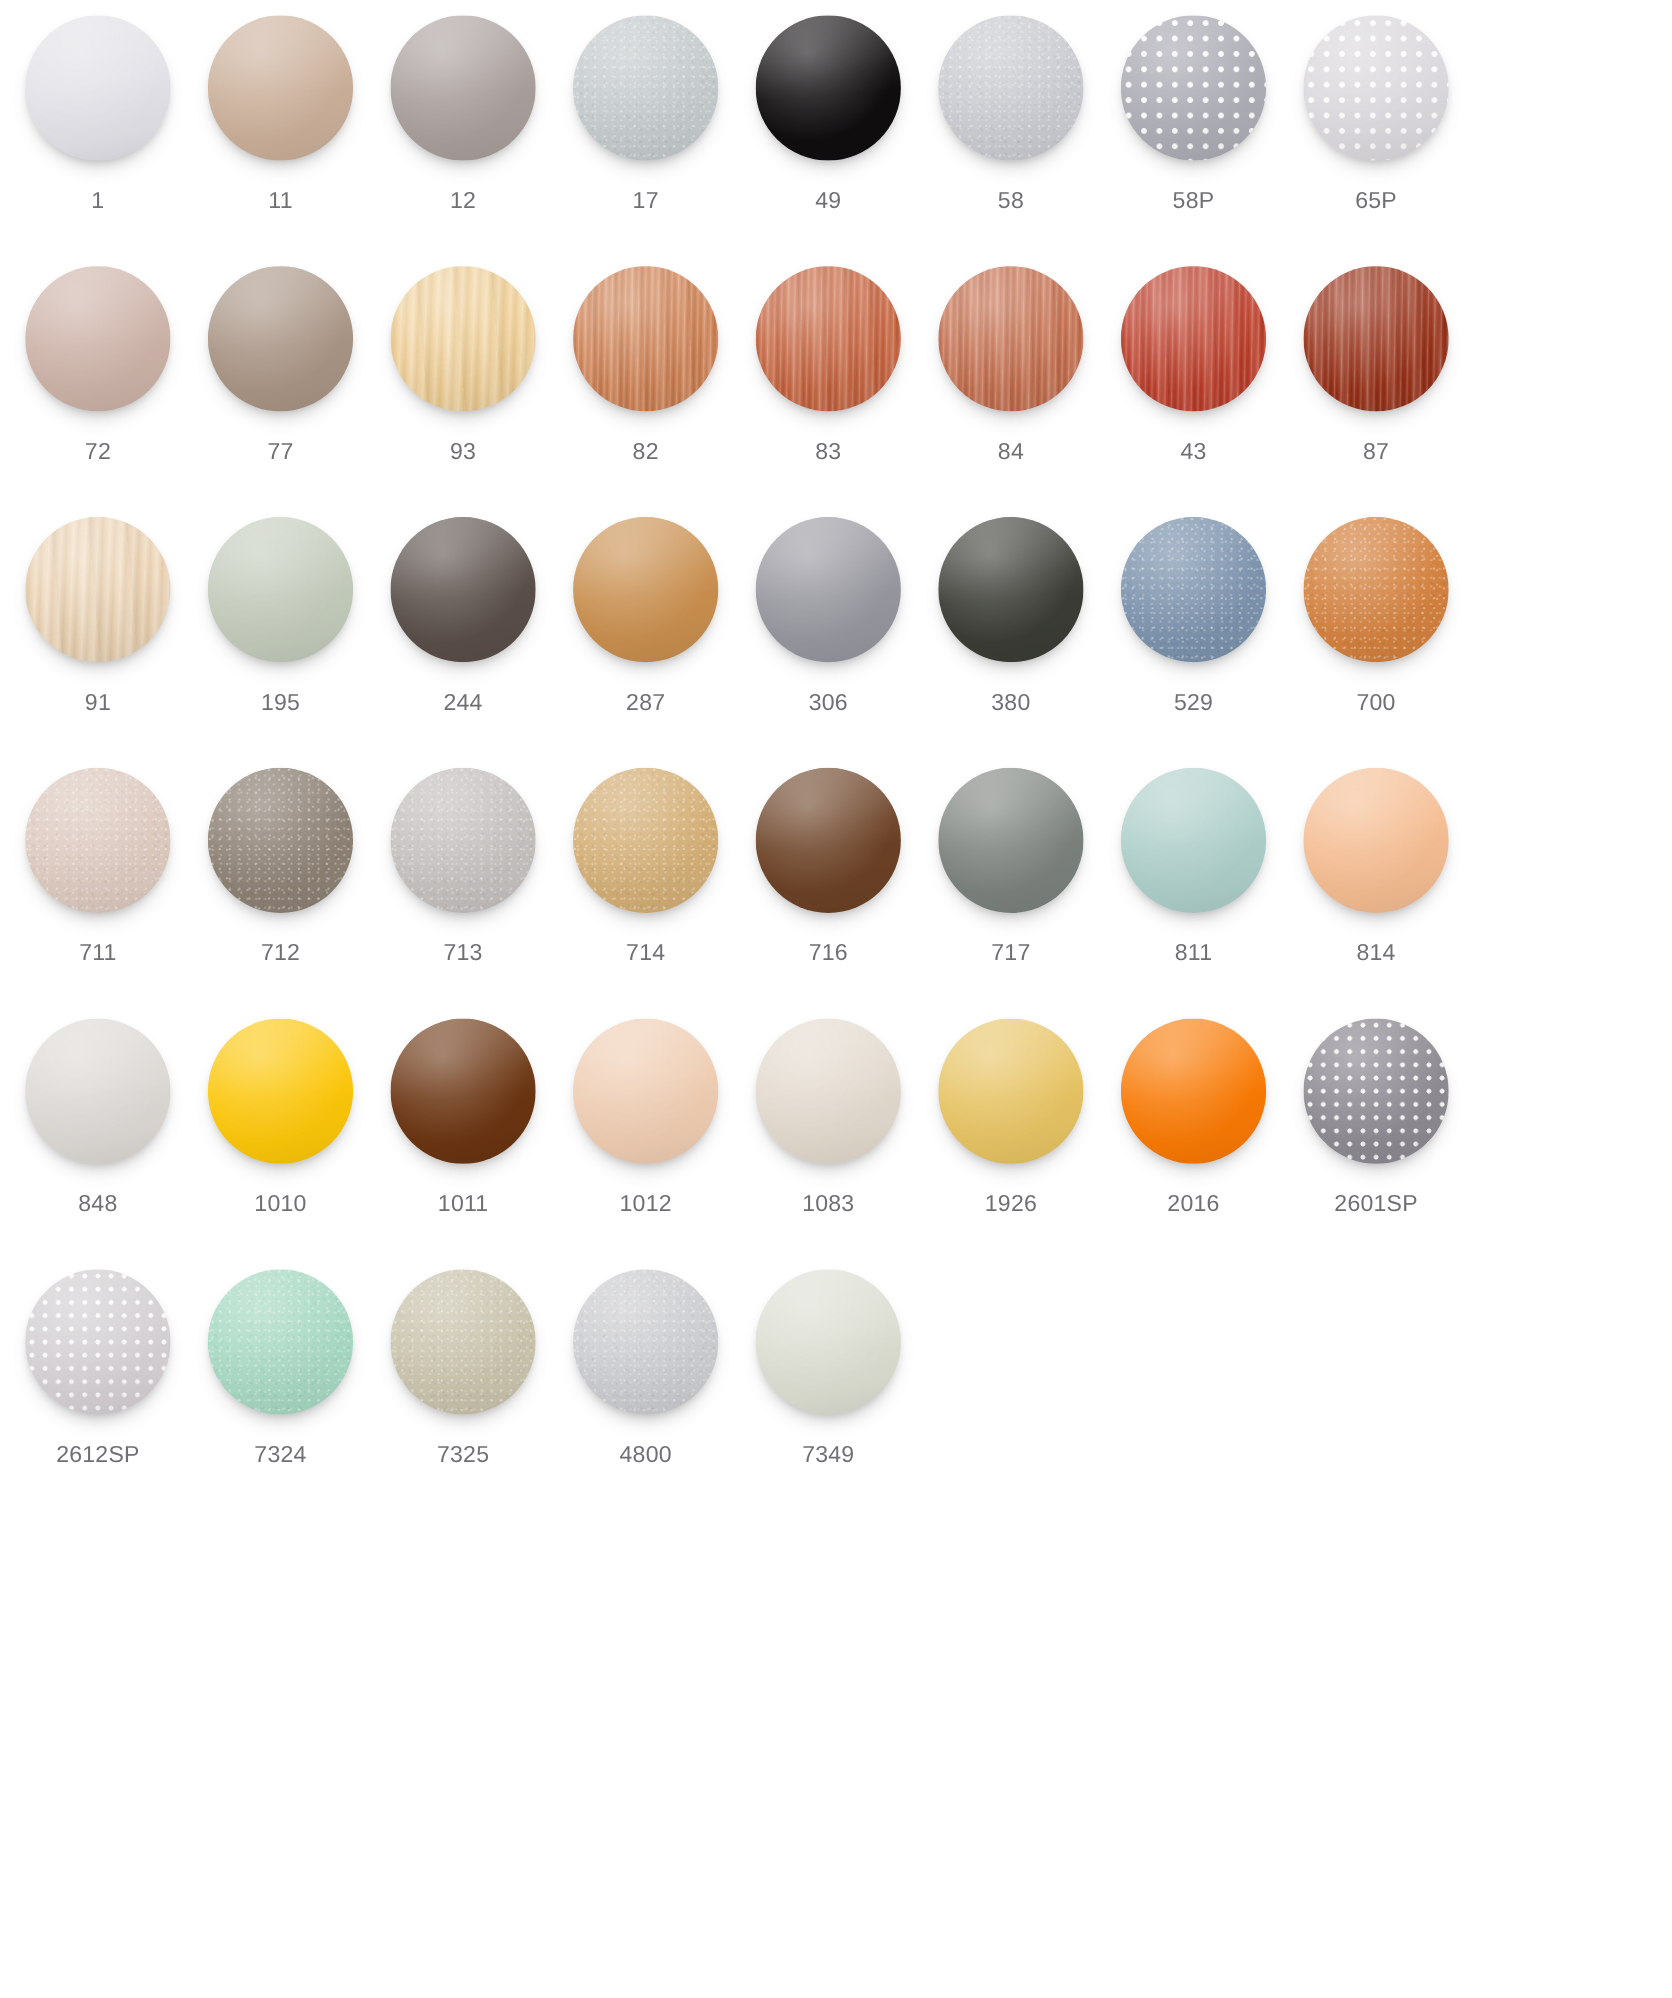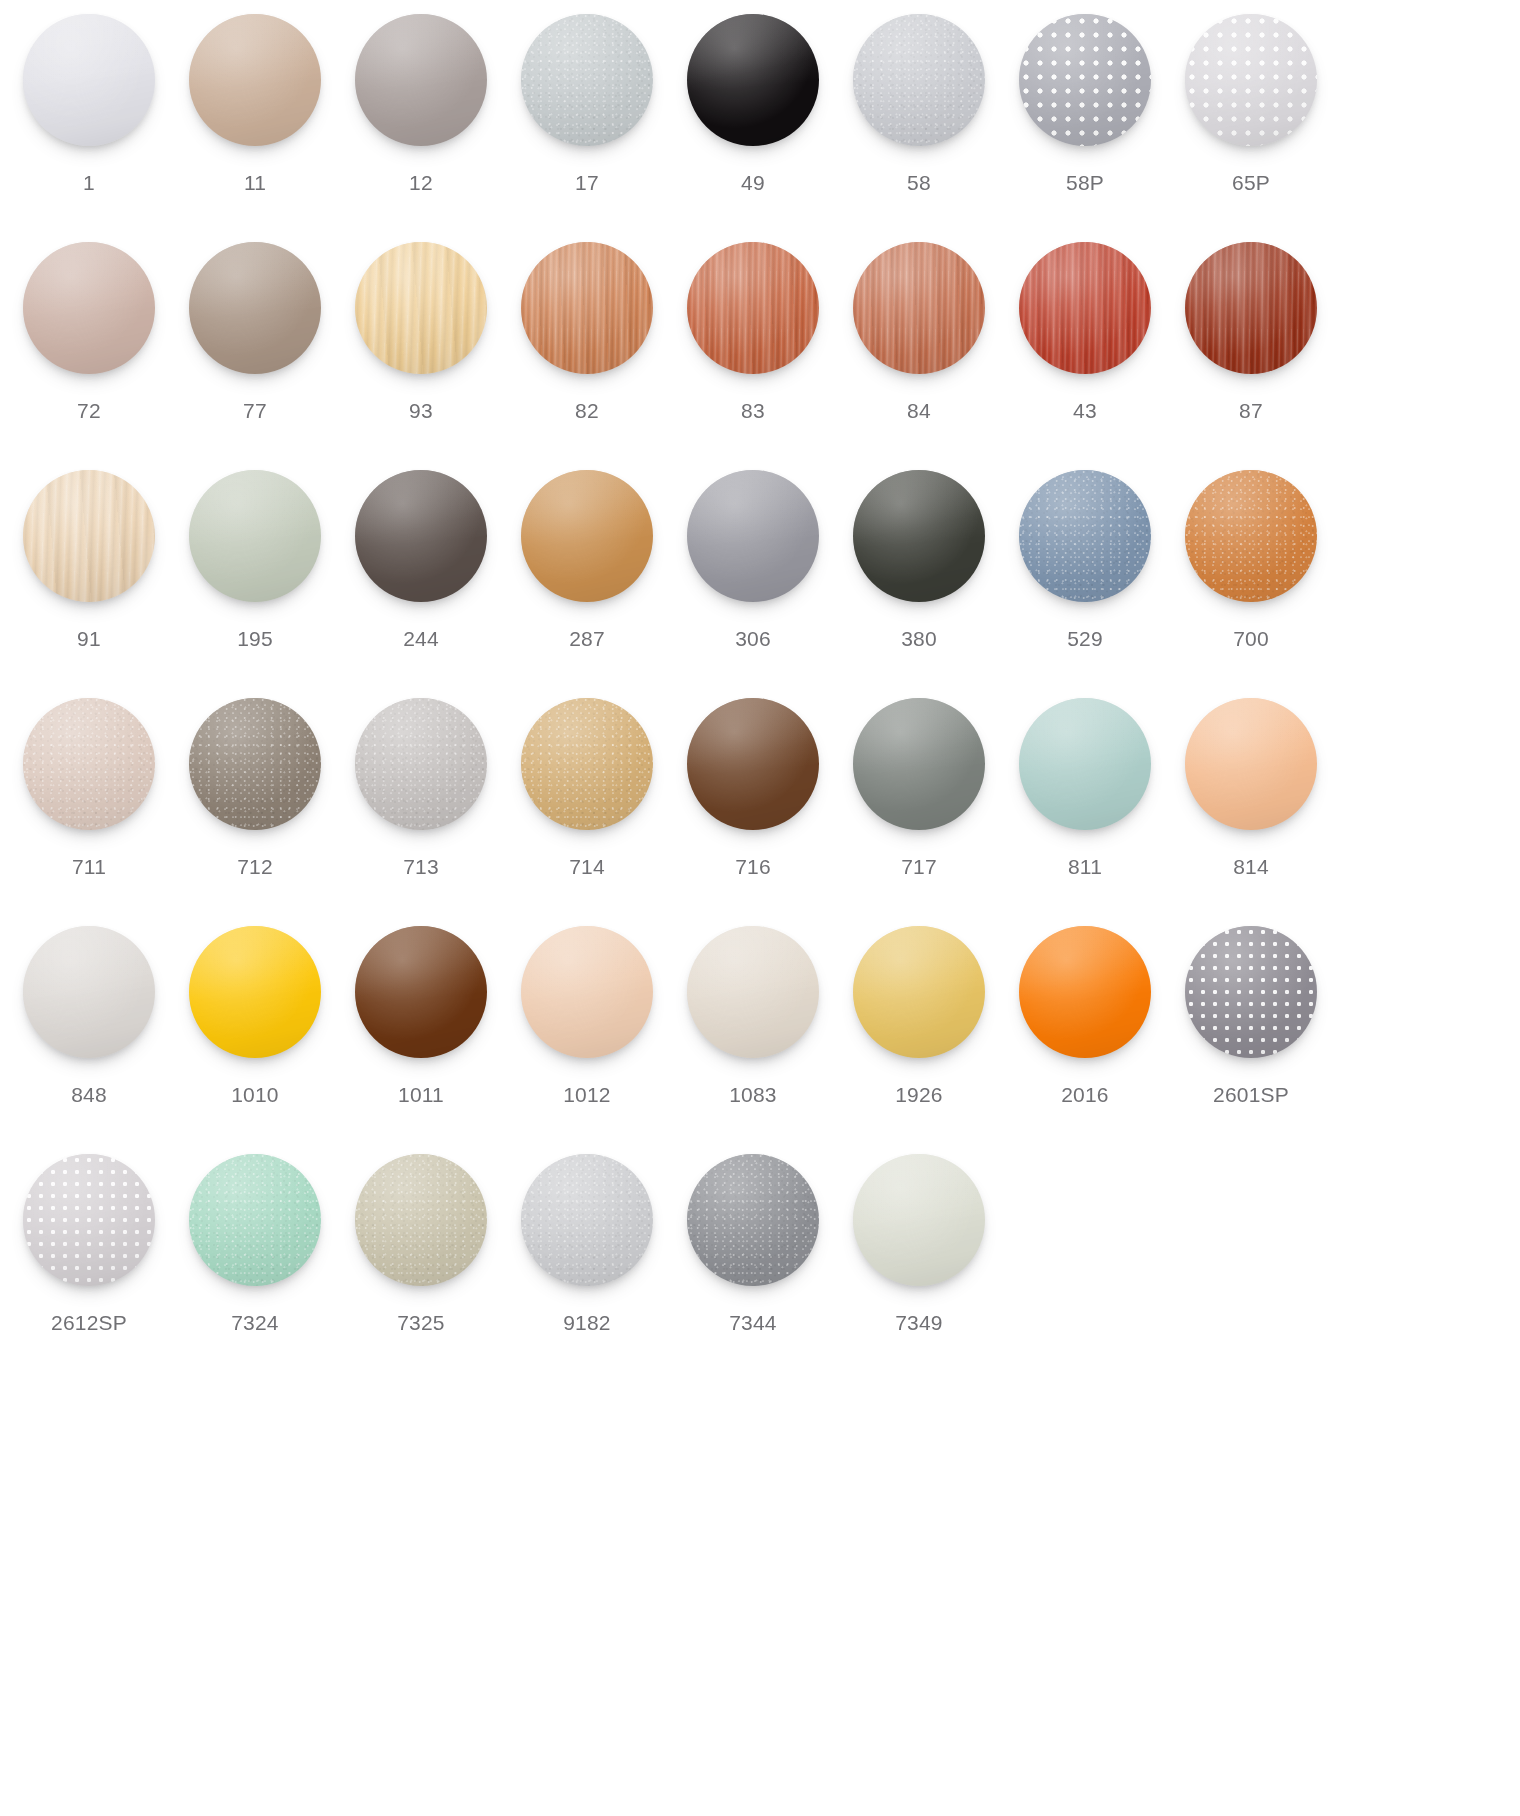--- a/index.html
+++ b/index.html
@@ -408,27 +408,21 @@
     <div class="swatch-cell">
       <div class="swatch-disc-wrap">
         <div class="swatch-disc tex-fabric" style="background-color: rgb(203, 197, 174);"></div>
       </div>
       <div class="swatch-label">7325</div>
     </div>
     <div class="swatch-cell">
       <div class="swatch-disc-wrap">
         <div class="swatch-disc tex-fabric" style="background-color: rgb(205, 206, 209);"></div>
       </div>
-      <div class="swatch-label">9182</div>
-    </div>
-    <div class="swatch-cell">
-      <div class="swatch-disc-wrap">
-        <div class="swatch-disc tex-fabric" style="background-color: rgb(142, 144, 149);"></div>
-      </div>
-      <div class="swatch-label">7344</div>
+      <div class="swatch-label">4800</div>
     </div>
     <div class="swatch-cell">
       <div class="swatch-disc-wrap">
         <div class="swatch-disc tex-solid" style="background-color: rgb(220, 222, 210);"></div>
       </div>
       <div class="swatch-label">7349</div>
     </div>
   </main>
 
 </body></html>

